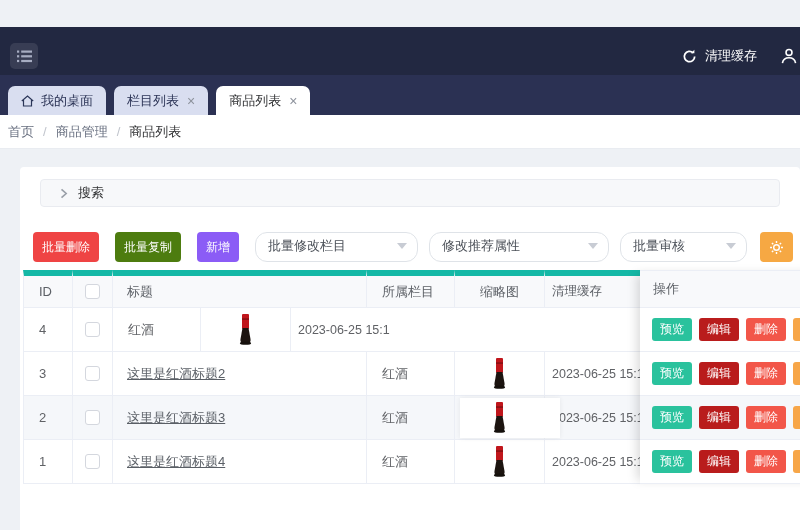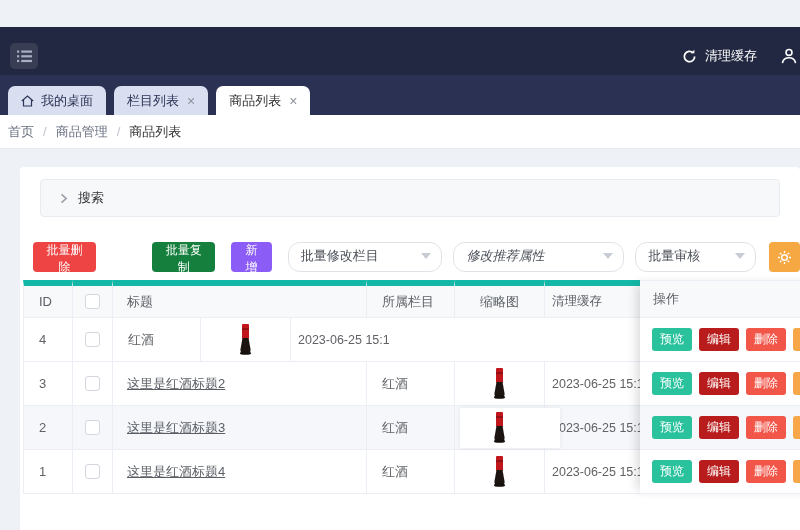--- a/index.html
+++ b/index.html
@@ -52,43 +52,43 @@
   .breadcrumb .current { color: #303133; }
 
   
   .content { padding: 18px 0 0 20px; height: calc(530px - 122px); }
   .card {
     background: #fff; border-radius: 4px; height: 100%;
     position: relative; overflow: hidden;
   }
 
   .search-panel {
-    margin: 12px 20px 0 20px; height: 38px;
+    margin: 12px 20px 0 20px; height: 28px;
     background: #f7f8fa; border: 1px solid #e9ebf0; border-radius: 4px;
     display: flex; align-items: center; gap: 10px; padding-left: 19px;
     color: #303133; cursor: pointer;
   }
 
   
   .toolbar { margin: 25px 0 0 13px; display: flex; align-items: center; }
   .btn {
     height: 30px; border: none; border-radius: 4px; color: #fff;
     font-size: 12px; padding: 0 9px; margin-right: 16px; cursor: pointer;
     font-family: inherit;
   }
   .btn-red    { background: #ef4444; }
-  .btn-orange { background: #15803d; margin-left: 40px; }
+  .btn-orange { background: #4d7c0f; }
   .btn-blue   { background: #8b5cf6; }
   .dropdown {
     height: 30px; background: #fff; border: 1px solid #dfe3e8; border-radius: 12px;
     display: flex; align-items: center; justify-content: space-between;
     padding: 0 10px 2px 12px; color: #4a4f57; margin-right: 11px; cursor: pointer;
     font-size: 13px;
   }
-  .dd-1 { width: 163px; } .dd-2 { width: 180px; font-style: italic; } .dd-3 { width: 127px; }
+  .dd-1 { width: 163px; } .dd-2 { width: 180px; } .dd-3 { width: 127px; }
   .caret {
     width: 0; height: 0;
     border-left: 5px solid transparent; border-right: 5px solid transparent;
     border-top: 6px solid #c8ccd4;
   }
   .gear-btn {
     width: 33px; height: 30px; background: #f6a843; border: none; border-radius: 4px;
     display: flex; align-items: center; justify-content: center;
     margin-left: 2px; cursor: pointer;
   }

